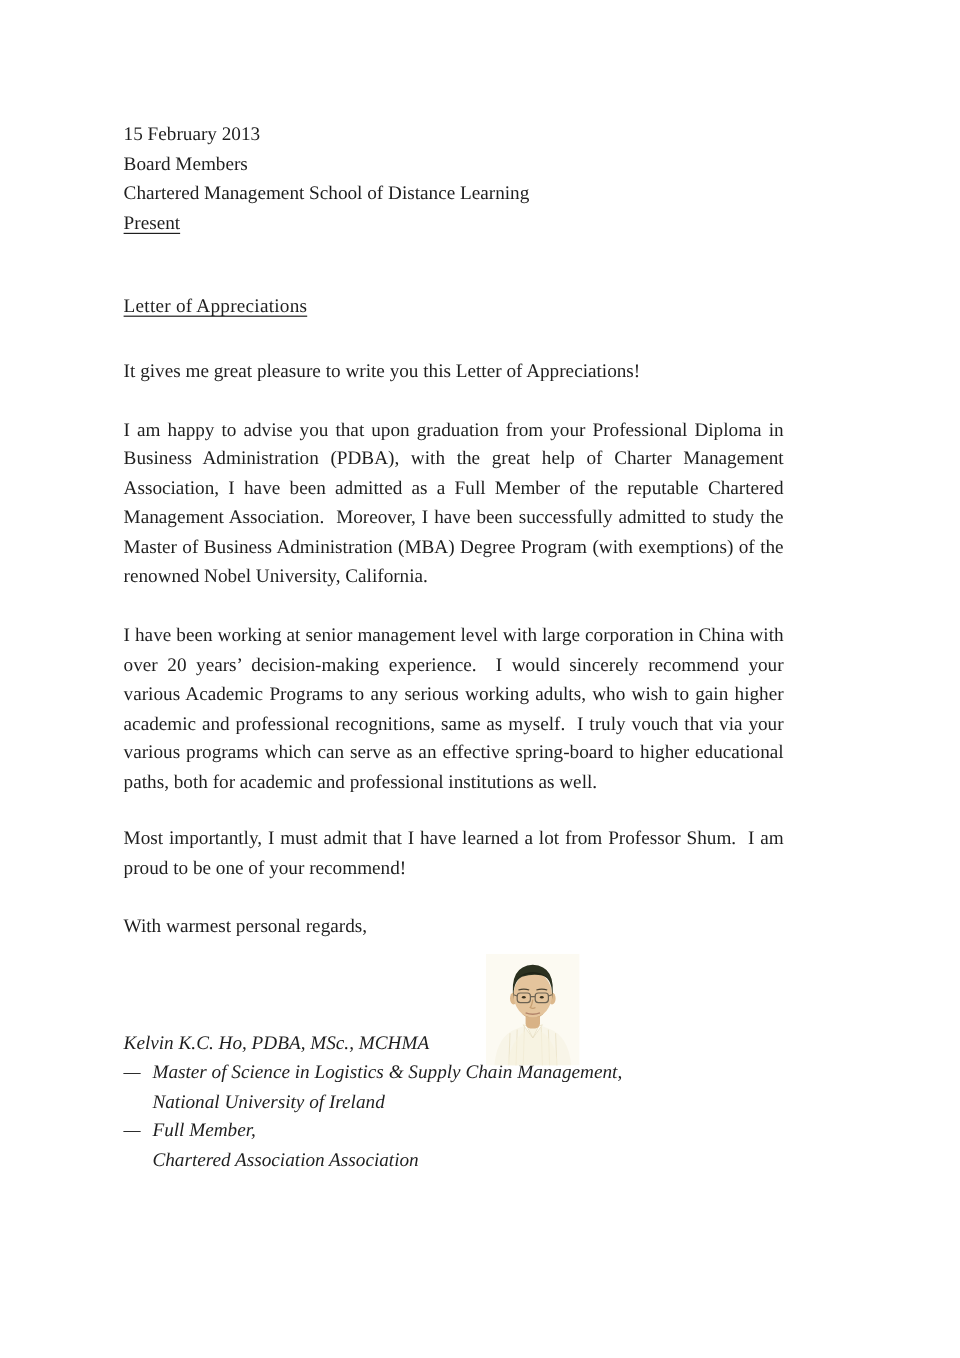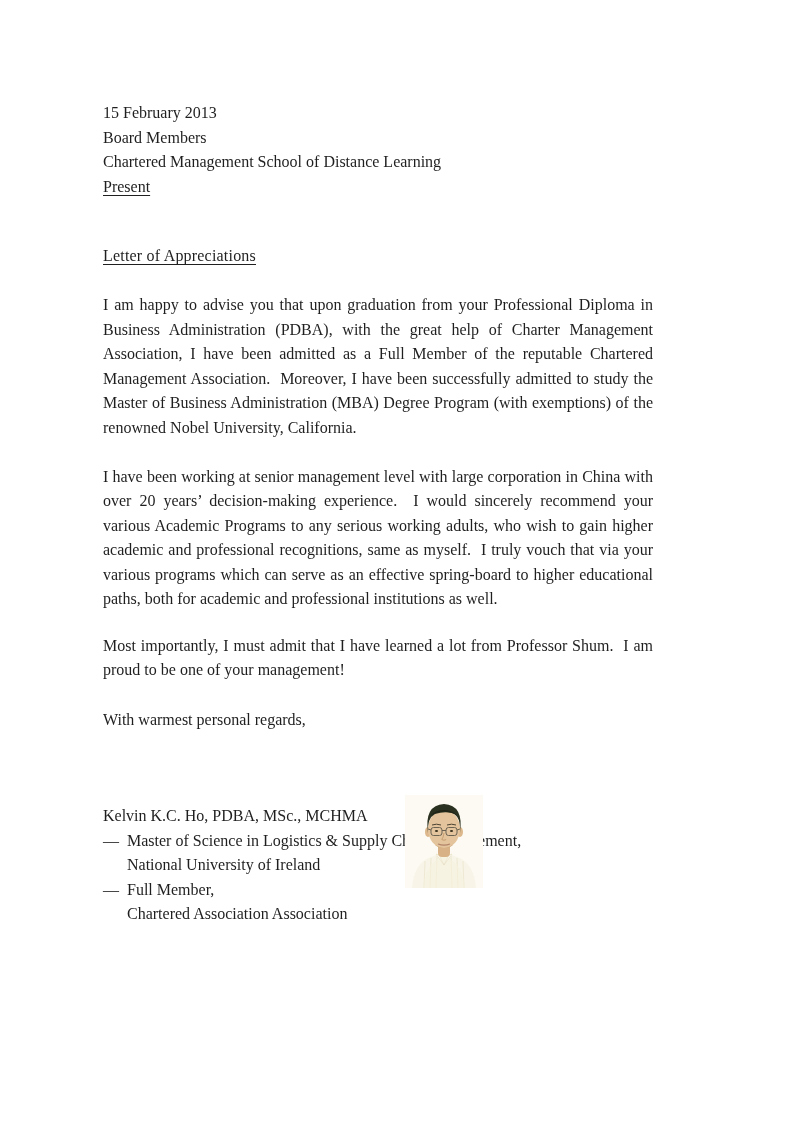--- a/index.html
+++ b/index.html
@@ -37,21 +37,21 @@
   .para {
     text-align: justify;
     white-space: pre-wrap;
     margin-top: 24.5px;
   }
   .para.single { text-align: left; }
   .para.first { margin-top: 29px; }
   .para.tight { margin-top: 22px; }
   .closing { margin-top: 25px; }
   .signature { margin-top: 72px; }
-  .sig-row { display: flex; align-items: flex-end; }
+  .sig-row { display: flex; align-items: flex-end; font-style: italic; }
   .sig-dash { flex: 0 0 24px; width: 24px; }
   .photo-wrap {
     position: absolute;
     left: 405px; top: 795px;
     width: 78px; height: 93px;
   }
   .photo-wrap svg { display: block; width: 78px; height: 93px; }
 </style>
 </head>
 <body>
@@ -62,23 +62,24 @@
 
     <div class="letterhead">
       <p class="line">15 February 2013</p>
       <p class="line">Board Members</p>
       <p class="line">Chartered Management School of Distance Learning</p>
       <p class="line underlined">Present</p>
     </div>
 
     <p class="title underlined">Letter of Appreciations</p>
 
+    <p class="para single first">It gives me great pleasure to write you this Letter of Appreciations!</p>
     <p class="para">I am happy to advise you that upon graduation from your Professional Diploma in Business Administration (PDBA), with the great help of Charter Management Association, I have been admitted as a Full Member of the reputable Chartered Management Association.  Moreover, I have been successfully admitted to study the Master of Business Administration (MBA) Degree Program (with exemptions) of the renowned Nobel University, California.</p>
     <p class="para">I have been working at senior management level with large corporation in China with over 20 years’ decision-making experience.  I would sincerely recommend your various Academic Programs to any serious working adults, who wish to gain higher academic and professional recognitions, same as myself.  I truly vouch that via your various programs which can serve as an effective spring-board to higher educational paths, both for academic and professional institutions as well.</p>
-    <p class="para tight">Most importantly, I must admit that I have learned a lot from Professor Shum.  I am proud to be one of your management!</p>
+    <p class="para tight">Most importantly, I must admit that I have learned a lot from Professor Shum.  I am proud to be one of your recommend!</p>
 
     <p class="para single closing">With warmest personal regards,</p>
 
     <div class="signature">
       <p class="sig-row">
         <span>Kelvin K.C. Ho, PDBA, MSc., MCHMA</span>
       </p>
       <div class="sig-row">
         <span class="sig-dash">—</span>
         <span>Master of Science in Logistics &amp; Supply Chain Management,</span>

